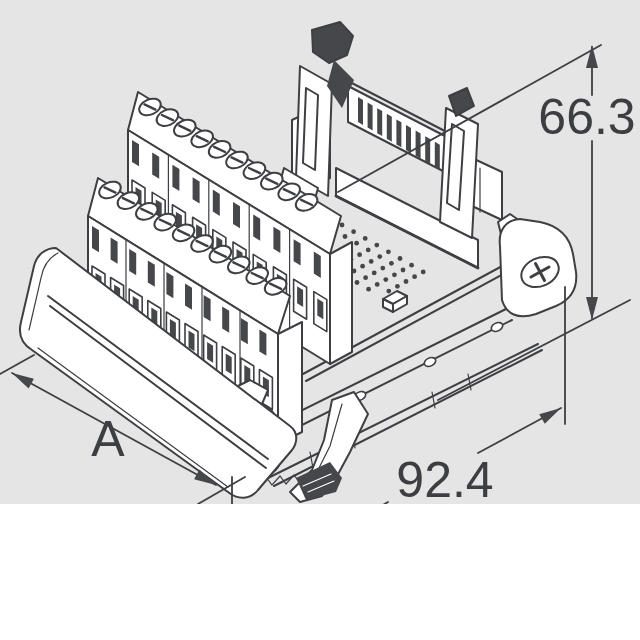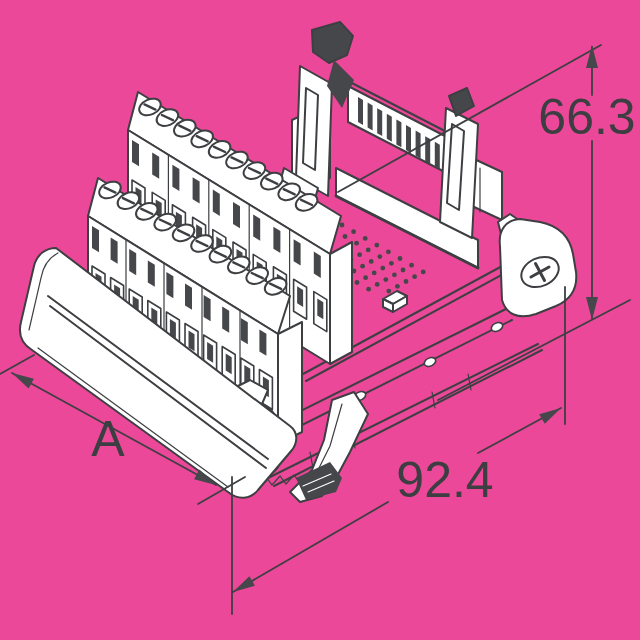--- a/index.html
+++ b/index.html
@@ -1,16 +1,16 @@
 <!DOCTYPE html>
 <html><head>
 <meta charset="utf-8">
 <style>
   html,body{margin:0;padding:0;background:#fff;}
-  .stage{position:relative;width:640px;height:640px;background:#ec4899;overflow:hidden;
+  .stage{position:relative;width:640px;height:504px;background:#e5e5e5;overflow:hidden;
          font-family:"Liberation Sans", sans-serif;}
   svg{display:block}
   
   .ln{fill:none;stroke:#3d3f42;stroke-width:2;stroke-linecap:round;stroke-linejoin:round;}
   .fw{fill:#ffffff;stroke:#3d3f42;stroke-width:2;stroke-linejoin:round;}
   .fd{fill:#45474a;stroke:none;}
   .thin{fill:none;stroke:#3d3f42;stroke-width:1.2;stroke-linecap:round;}
   .heavy{fill:none;stroke:#3d3f42;stroke-width:2.8;stroke-linecap:round;}
   .dim{fill:none;stroke:#3d3f42;stroke-width:1.8;stroke-linecap:round;}
   .dimtext{font-family:"Liberation Sans", sans-serif;font-size:50px;fill:#3c3e41;}

